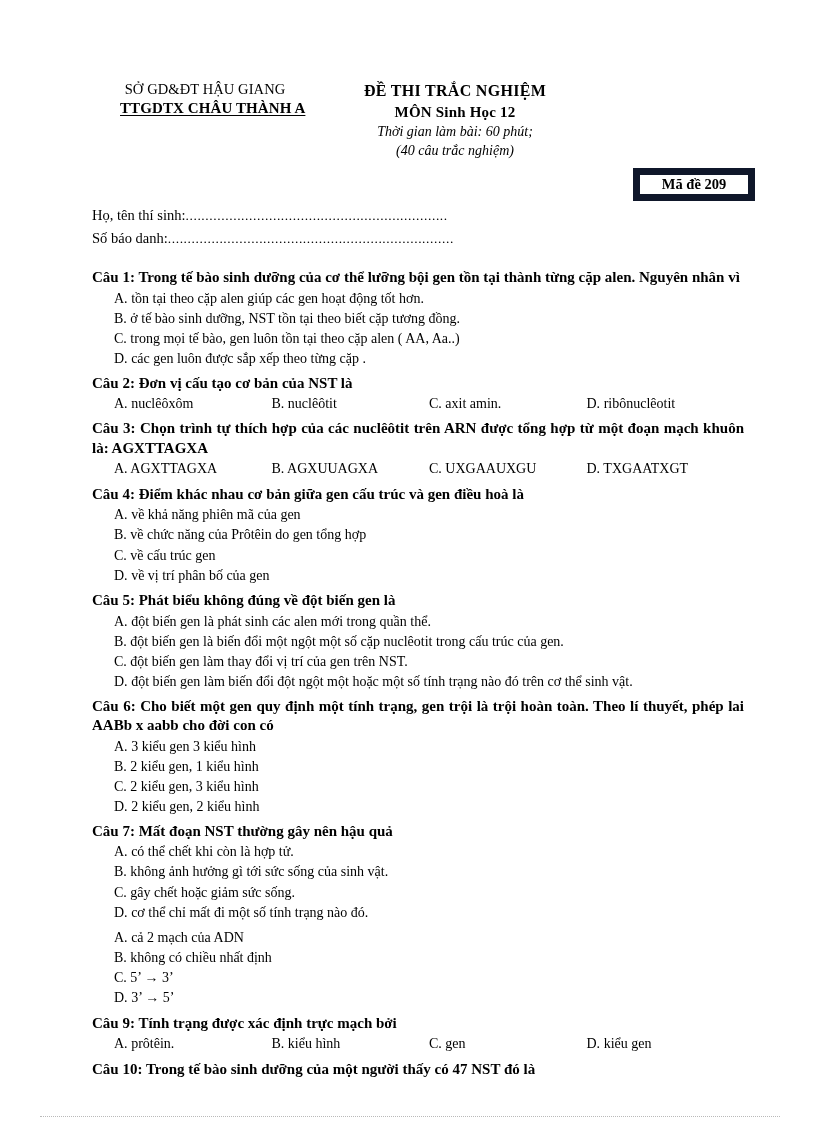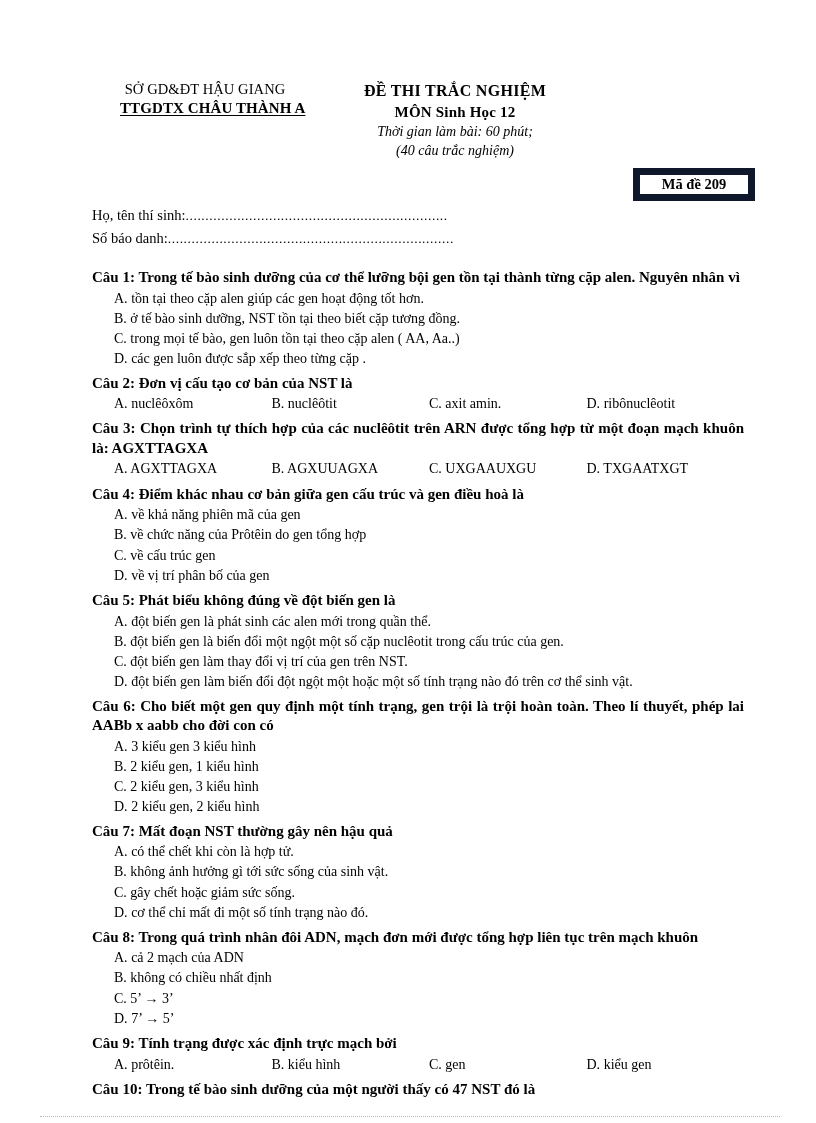--- a/index.html
+++ b/index.html
@@ -269,26 +269,25 @@
       <div class="question">
         <div class="q-stem single">Câu 7: Mất đoạn NST thường gây nên hậu quả</div>
         <div class="opts stacked">
           <div class="opt"><span class="opt-letter">A.</span><span class="opt-text"> có thể chết khi còn là hợp tử.</span></div>
           <div class="opt"><span class="opt-letter">B.</span><span class="opt-text"> không ảnh hưởng gì tới sức sống của sinh vật.</span></div>
           <div class="opt"><span class="opt-letter">C.</span><span class="opt-text"> gây chết hoặc giảm  sức sống.</span></div>
           <div class="opt"><span class="opt-letter">D.</span><span class="opt-text"> cơ thể chỉ mất đi một số tính  trạng nào đó.</span></div>
         </div>
       </div>
       <div class="question">
-        <div class="q-stem">Câu 8: Trong quá trình nhân đôi ADN, mạch đơn mới được tổng hợp liên tục trên mạch khuôn</div>
         <div class="opts grid2">
           <div class="opt"><span class="opt-letter">A.</span><span class="opt-text"> cả 2 mạch của ADN</span></div>
           <div class="opt"><span class="opt-letter">B.</span><span class="opt-text"> không có chiều nhất định</span></div>
           <div class="opt"><span class="opt-letter">C.</span><span class="opt-text"> 5’  →  3’</span></div>
-          <div class="opt"><span class="opt-letter">D.</span><span class="opt-text"> 7’ →  5’</span></div>
+          <div class="opt"><span class="opt-letter">D.</span><span class="opt-text"> 3’ →  5’</span></div>
         </div>
       </div>
       <div class="question">
         <div class="q-stem single">Câu 9: Tính trạng được xác định trực mạch bởi</div>
         <div class="opts row4">
           <div class="opt"><span class="opt-letter">A.</span><span class="opt-text"> prôtêin.</span></div>
           <div class="opt"><span class="opt-letter">B.</span><span class="opt-text"> kiểu hình</span></div>
           <div class="opt"><span class="opt-letter">C.</span><span class="opt-text"> gen</span></div>
           <div class="opt"><span class="opt-letter">D.</span><span class="opt-text"> kiểu gen</span></div>
         </div>

